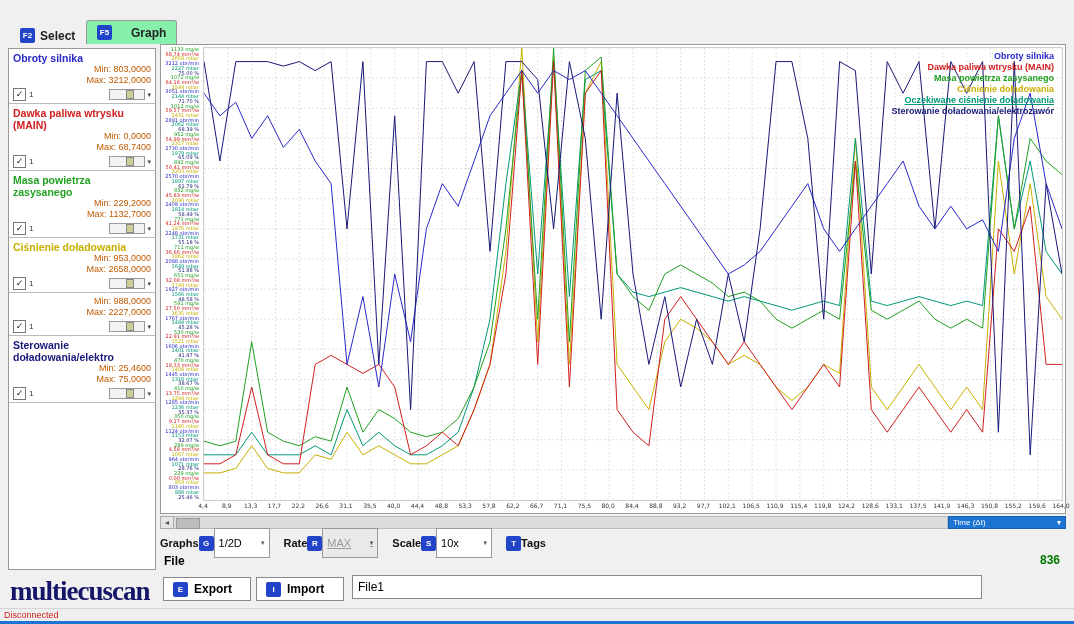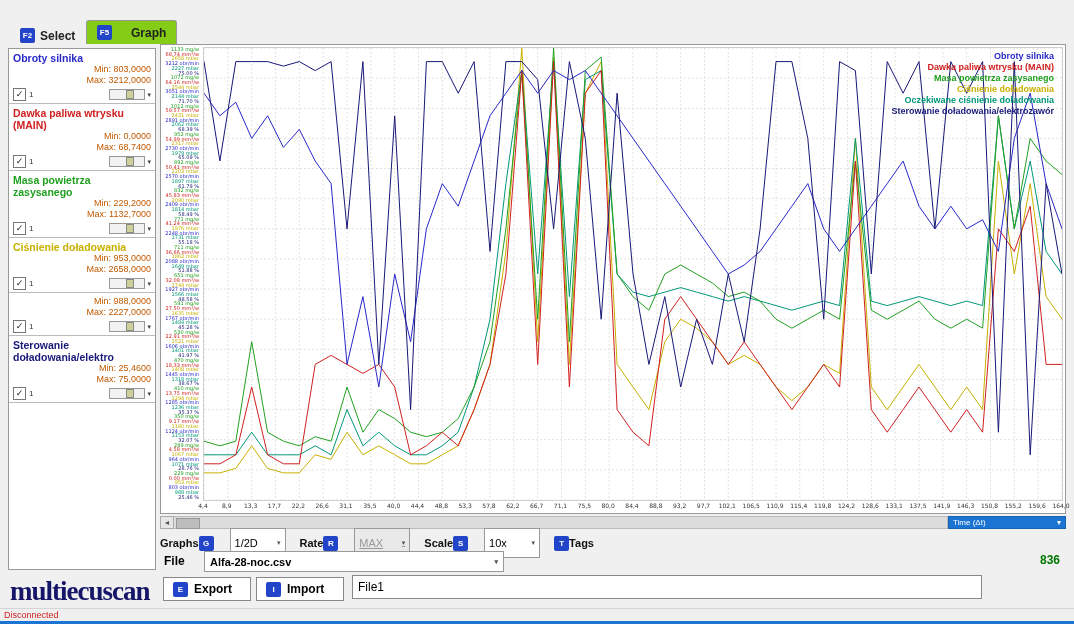--- a/index.html
+++ b/index.html
@@ -5,21 +5,21 @@
   html,body{margin:0;padding:0;background:#d8d8d8;}
   #app{position:relative;width:1074px;height:624px;background:#f0f0f0;font-family:"Liberation Sans",sans-serif;overflow:hidden;outline:1px solid #555;}
   
   .titlebar{position:absolute;left:0;top:0;width:100%;height:17px;background:#050505;color:#fff;display:flex;align-items:center;font-size:9px;}
   .app-icon{width:10px;height:10px;margin:0 5px;background:linear-gradient(135deg,#3fa33f 50%,#c8c83a 50%);border-radius:1px;}
   .win-controls{margin-left:auto;display:flex;height:100%;}
   .win-btn{width:30px;height:100%;display:flex;align-items:center;justify-content:center;color:#ddd;font-size:9px;cursor:default;}
   
   .tabbar{position:absolute;left:0;top:17px;width:100%;height:27px;background:#f0f0f0;}
   .tab{position:absolute;top:3px;height:23px;display:flex;align-items:center;gap:5px;padding:0 10px;font-size:12px;font-weight:bold;color:#222;}
-  .tab.active{background:#84cc16;border:1px solid #999;border-bottom:none;border-radius:3px 3px 0 0;gap:19px;}
+  .tab.active{background:#86efac;border:1px solid #999;border-bottom:none;border-radius:3px 3px 0 0;gap:19px;}
   .badge{display:inline-flex;align-items:center;justify-content:center;background:#2144c8;color:#fff;font-weight:bold;font-size:8px;min-width:15px;height:15px;border-radius:2px;padding:0 2px;box-sizing:border-box;}
   
   .sidebar{position:absolute;left:8px;top:48px;width:148px;height:522px;background:#fff;border:1px solid #999;box-sizing:border-box;overflow:hidden;}
   .panel{border-bottom:1px solid #bbb;padding:3px 4px 2px;}
   .panel-title{font-size:10.5px;font-weight:bold;line-height:12px;}
   .mm{text-align:right;font-size:9px;color:#c05a00;line-height:11px;}
   .panel-row{display:flex;align-items:center;margin-top:2px;}
   .cb{width:11px;height:11px;border:1px solid #777;background:#fff;font-size:9px;line-height:10px;text-align:center;color:#1a1a1a;}
   .cb-label{font-size:8px;margin-left:3px;color:#333;}
   .slider{margin-left:auto;width:34px;height:9px;border:1px solid #999;background:#f2f2f2;position:relative;}
@@ -37,21 +37,21 @@
   .legend div{font-size:9px;font-weight:bold;line-height:11px;}
   
   .hscroll{position:absolute;left:160px;top:516px;width:906px;height:13px;display:flex;align-items:stretch;}
   .hs-arrow{width:14px;background:#e6e6e6;border:1px solid #aaa;font-size:7px;display:flex;align-items:center;justify-content:center;color:#555;box-sizing:border-box;}
   .hs-track{flex:1;background:#dcdcdc;border:1px solid #bbb;border-left:none;position:relative;box-sizing:border-box;}
   .hs-thumb{position:absolute;left:2px;top:1px;width:22px;height:9px;background:#bdbdbd;border:1px solid #999;}
   .time-btn{width:118px;background:#1b74d2;color:#fff;display:flex;align-items:center;justify-content:space-between;font-size:8px;padding:0 4px;border:1px solid #1661b0;box-sizing:border-box;}
   
   .toolbar{position:absolute;left:160px;top:533px;width:906px;height:20px;display:flex;align-items:center;font-size:11px;}
   .tb-label{font-weight:bold;color:#111;}
-  .dropdown{display:inline-flex;align-items:center;justify-content:space-between;background:#fff;border:1px solid #999;height:30px;padding:0 4px;font-size:11px;min-width:56px;box-sizing:border-box;margin-left:16px;}
+  .dropdown{display:inline-flex;align-items:center;justify-content:space-between;background:#fff;border:1px solid #999;height:30px;padding:0 4px;font-size:11px;min-width:56px;box-sizing:border-box;}
   .dropdown .arr{color:#555;font-size:7px;margin-left:5px;}
   .dropdown.disabled{background:#e9e9e9;color:#999;text-decoration:underline;}
   
   .file-row{position:absolute;left:160px;top:551px;width:906px;height:22px;}
   .file-label{position:absolute;left:4px;top:3px;font-size:12px;font-weight:bold;}
   .file-dd{position:absolute;left:44px;top:0;width:300px;height:21px;border:1px solid #999;background:#fff;display:flex;align-items:center;justify-content:space-between;padding:0 5px;box-sizing:border-box;font-size:11px;font-weight:bold;}
   .count{position:absolute;right:6px;top:2px;color:#007800;font-weight:bold;font-size:12px;}
   .btn{position:absolute;display:flex;align-items:center;gap:6px;background:#fff;border:1px solid #888;height:24px;padding:0 9px;font-size:12px;font-weight:bold;box-sizing:border-box;}
   .fname{position:absolute;left:352px;top:575px;width:630px;height:24px;border:1px solid #888;font-size:12px;padding:0 5px;box-sizing:border-box;font-family:"Liberation Sans",sans-serif;}
   .logo{position:absolute;left:10px;top:576px;font-family:"Liberation Serif",serif;font-weight:bold;font-size:27px;color:#161668;letter-spacing:-1px;}
@@ -346,21 +346,21 @@
           <polyline points="0.0,393.2 15.9,397.8 31.8,393.2 47.7,293.8 63.6,384.2 79.4,393.2 95.3,397.8 111.2,388.7 127.1,393.2 143.0,339.0 158.9,384.2 174.8,361.6 190.7,370.6 206.6,384.2 222.4,388.7 238.3,384.2 254.2,370.6 270.1,339.0 286.0,293.8 301.9,180.8 317.8,22.6 333.7,271.2 349.6,0.0 365.4,293.8 381.3,22.6 397.2,9.0 413.1,226.0 429.0,248.6 444.9,262.2 460.8,226.0 476.7,217.0 492.6,226.0 508.4,235.0 524.3,248.6 540.2,244.1 556.1,253.1 572.0,271.2 587.9,280.2 603.8,271.2 619.7,262.2 635.6,271.2 651.4,113.0 667.3,262.2 683.2,271.2 699.1,262.2 715.0,253.1 730.9,271.2 746.8,280.2 762.7,271.2 778.6,280.2 794.4,67.8 810.3,180.8 826.2,90.4 842.1,113.0 858.0,126.6" fill="none" stroke="#20a020" stroke-width="1"></polyline>
           <polyline points="0.0,415.8 15.9,415.8 31.8,406.8 47.7,339.0 63.6,406.8 79.4,415.8 95.3,415.8 111.2,316.4 127.1,307.4 143.0,316.4 158.9,325.4 174.8,316.4 190.7,339.0 206.6,406.8 222.4,397.8 238.3,384.2 254.2,397.8 270.1,361.6 286.0,316.4 301.9,226.0 317.8,22.6 333.7,316.4 349.6,13.6 365.4,339.0 381.3,45.2 397.2,22.6 413.1,361.6 429.0,384.2 444.9,397.8 460.8,271.2 476.7,248.6 492.6,271.2 508.4,293.8 524.3,316.4 540.2,293.8 556.1,316.4 572.0,339.0 587.9,361.6 603.8,339.0 619.7,316.4 635.6,339.0 651.4,113.0 667.3,361.6 683.2,384.2 699.1,361.6 715.0,339.0 730.9,361.6 746.8,384.2 762.7,361.6 778.6,384.2 794.4,180.8 810.3,203.4 826.2,158.2 842.1,316.4 858.0,316.4" fill="none" stroke="#d02020" stroke-width="1"></polyline>
           <polyline points="0.0,45.2 15.9,67.8 31.8,54.2 47.7,90.4 63.6,67.8 79.4,99.4 95.3,81.4 111.2,113.0 127.1,135.6 143.0,316.4 158.9,248.6 174.8,339.0 190.7,226.0 206.6,293.8 222.4,180.8 238.3,135.6 254.2,158.2 270.1,113.0 286.0,67.8 301.9,45.2 317.8,22.6 333.7,45.2 349.6,22.6 365.4,31.6 381.3,22.6 397.2,45.2 413.1,67.8 429.0,90.4 444.9,113.0 460.8,135.6 476.7,158.2 492.6,180.8 508.4,203.4 524.3,226.0 540.2,217.0 556.1,203.4 572.0,180.8 587.9,158.2 603.8,135.6 619.7,180.8 635.6,203.4 651.4,180.8 667.3,158.2 683.2,135.6 699.1,113.0 715.0,158.2 730.9,180.8 746.8,158.2 762.7,180.8 778.6,171.8 794.4,203.4 810.3,90.4 826.2,45.2 842.1,135.6 858.0,180.8" fill="none" stroke="#2828c8" stroke-width="1"></polyline>
           <polyline points="0.0,13.6 15.9,113.0 31.8,13.6 47.7,13.6 63.6,13.6 79.4,18.1 95.3,13.6 111.2,22.6 127.1,13.6 143.0,180.8 158.9,13.6 174.8,316.4 190.7,67.8 206.6,361.6 222.4,13.6 238.3,13.6 254.2,45.2 270.1,13.6 286.0,203.4 301.9,13.6 317.8,13.6 333.7,31.6 349.6,180.8 365.4,13.6 381.3,90.4 397.2,271.2 413.1,45.2 429.0,226.0 444.9,316.4 460.8,248.6 476.7,339.0 492.6,271.2 508.4,316.4 524.3,226.0 540.2,293.8 556.1,180.8 572.0,13.6 587.9,13.6 603.8,90.4 619.7,271.2 635.6,13.6 651.4,22.6 667.3,226.0 683.2,13.6 699.1,45.2 715.0,13.6 730.9,180.8 746.8,13.6 762.7,45.2 778.6,13.6 794.4,384.2 810.3,13.6 826.2,406.8 842.1,135.6 858.0,226.0" fill="none" stroke="#181878" stroke-width="1"></polyline>
         </svg>
       <div class="legend" id="legend">
           <div style="color: rgb(40, 40, 200);">Obroty silnika</div>
           <div style="color: rgb(208, 32, 32);">Dawka paliwa wtrysku (MAIN)</div>
           <div style="color: rgb(32, 160, 32);">Masa powietrza zasysanego</div>
           <div style="color: rgb(200, 176, 0);">Ciśnienie doładowania</div>
-          <div style="color: rgb(0, 152, 120);">Oczekiwane ciśnienie doładowania</div>
+          <div style="color: rgb(0, 152, 120); text-decoration: underline;">Oczekiwane ciśnienie doładowania</div>
           <div style="color: rgb(24, 24, 120);">Sterowanie doładowania/elektrozawór</div>
         </div>
     </div>
     <div class="xlabels" id="xlabels">
         <span class="xlab" style="left: 0px;">4,4</span>
         <span class="xlab" style="left: 23.8333px;">8,9</span>
         <span class="xlab" style="left: 47.6667px;">13,3</span>
         <span class="xlab" style="left: 71.5px;">17,7</span>
         <span class="xlab" style="left: 95.3333px;">22,2</span>
         <span class="xlab" style="left: 119.167px;">26,6</span>
@@ -430,24 +430,20 @@
       <span>10x</span>
       <span class="arr">▾</span>
     </span>
     <span style="width:14px;"></span>
     <span class="badge">T</span>
     <span class="tb-label">Tags</span>
   </div>
 
   <div class="file-row">
     <span class="file-label">File</span>
-    <div class="file-dd">
-      <span>Alfa-28-noc.csv</span>
-      <span class="arr" style="font-size:7px;color:#555;">▾</span>
-    </div>
     <span class="count">836</span>
   </div>
 
   <div class="btn" style="left:163px;top:577px;width:88px;">
     <span class="badge">E</span>
     <span>Export</span>
   </div>
   <div class="btn" style="left:256px;top:577px;width:88px;">
     <span class="badge">I</span>
     <span>Import</span>

